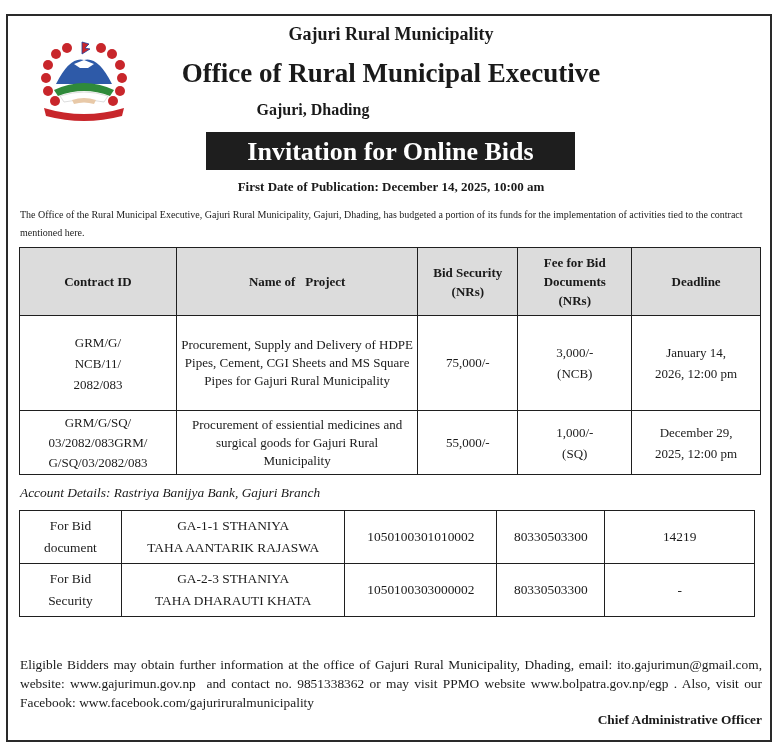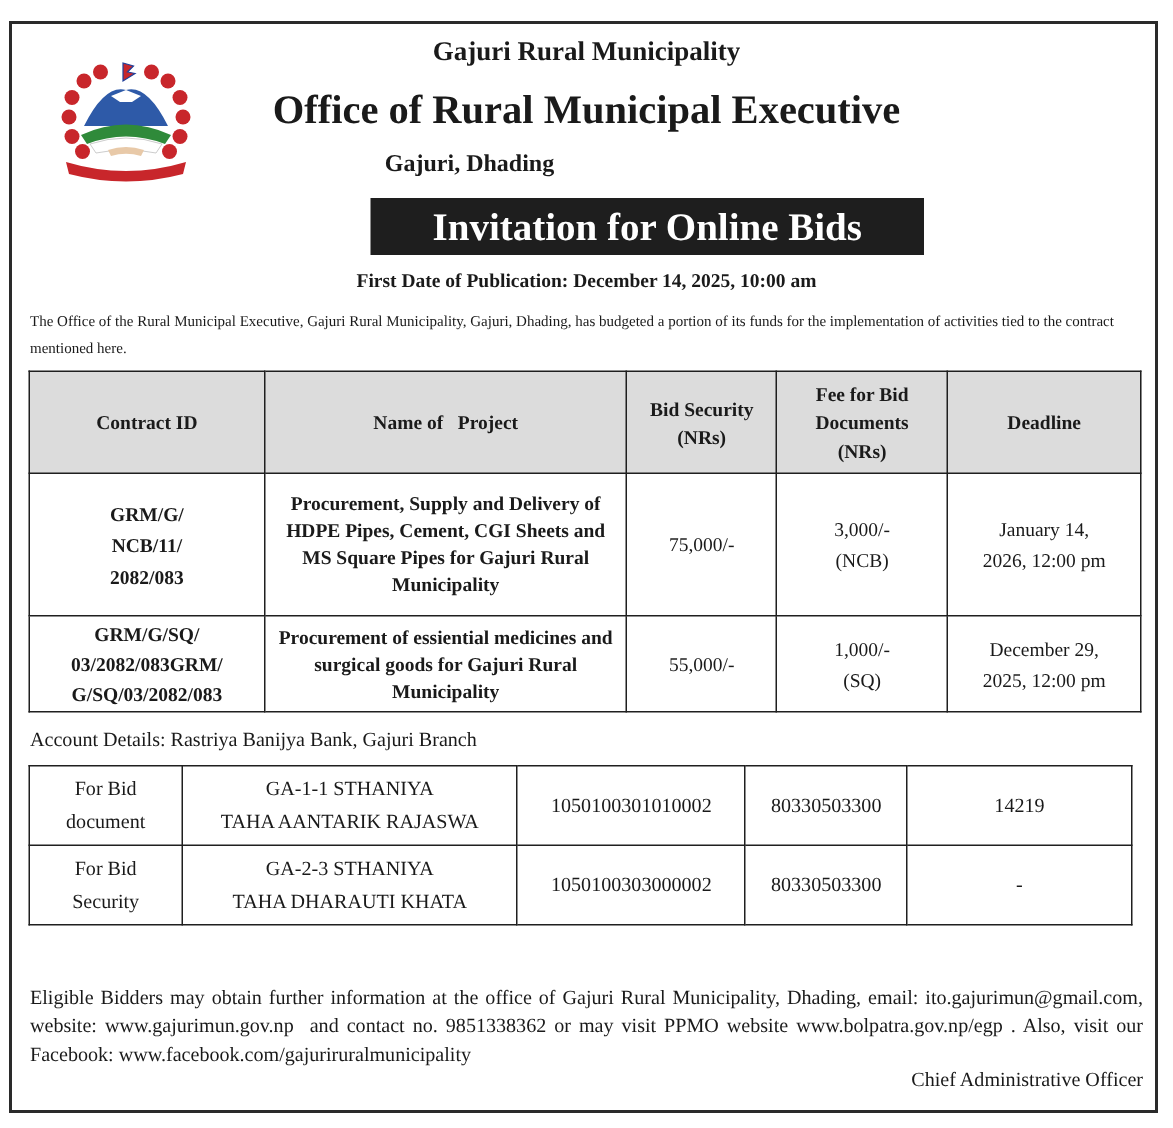--- a/index.html
+++ b/index.html
@@ -9,38 +9,38 @@
            border: 2px solid #2a2a2a; box-sizing: border-box; }
   .emblem { position: absolute; left: 36px; top: 38px; width: 96px; height: 86px; }
   .title1 { position: absolute; left: 0; width: 782px; top: 24px; text-align: center;
             font-weight: bold; font-size: 18px; }
   .title2 { position: absolute; left: 0; width: 782px; top: 58px; text-align: center;
             font-weight: bold; font-size: 27px; }
   .title3 { position: absolute; left: 0; width: 626px; top: 101px; text-align: center;
             font-weight: bold; font-size: 16px; }
   .banner { position: absolute; left: 206px; top: 132px; width: 369px; height: 38px;
             background: #1e1e1e; color: #ffffff; text-align: center;
-            font-weight: bold; font-size: 26px; line-height: 40px; margin-left: 41px; }
+            font-weight: bold; font-size: 26px; line-height: 40px; }
   .pubdate { position: absolute; left: 0; width: 782px; top: 179px; text-align: center;
              font-weight: bold; font-size: 13px; }
   .intro { position: absolute; left: 20px; width: 748px; top: 206px; font-size: 10px;
            line-height: 18px; }
   table { border-collapse: collapse; position: absolute; }
   td, th { border: 1px solid #1f1f1f; text-align: center; vertical-align: middle;
            padding: 4px 4px; box-sizing: border-box; }
   th { background: #dcdcdc; font-weight: bold; font-size: 13px; line-height: 19px; }
   .t1 { left: 19px; top: 247px; width: 742px; }
   .t1 td { font-size: 13px; line-height: 18px; }
-  .t1 td.b { font-weight: bold; margin-top: 44px; }
-  .acct { position: absolute; left: 20px; top: 485px; font-size: 13.4px; }
+  .t1 td.b { font-weight: normal; margin-top: 44px; }
+  .acct { position: absolute; left: 20px; top: 485px; font-size: 13.4px; font-style: italic; }
   .t2 { left: 19px; top: 510px; width: 736px; }
   .t2 td { font-size: 13.4px; line-height: 22px; }
   .footer { position: absolute; left: 20px; width: 742px; top: 655px; font-size: 13.4px;
             line-height: 19px; text-align: justify; }
-  .sign { position: absolute; right: 20px; top: 712px; font-weight: normal; font-size: 13.4px; }
+  .sign { position: absolute; right: 20px; top: 712px; font-weight: bold; font-size: 13.4px; }
 </style>
 </head>
 <body>
 
 <div class="frame"></div>
 
 <svg class="emblem" viewBox="0 0 96 86">
   <g fill="#c8262b">
     <circle cx="20" cy="16" r="5"></circle>
       <circle cx="31" cy="10" r="5"></circle>

